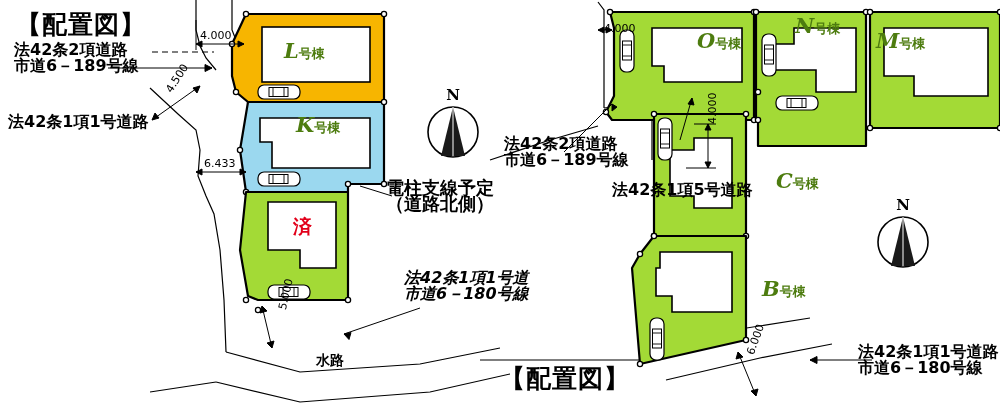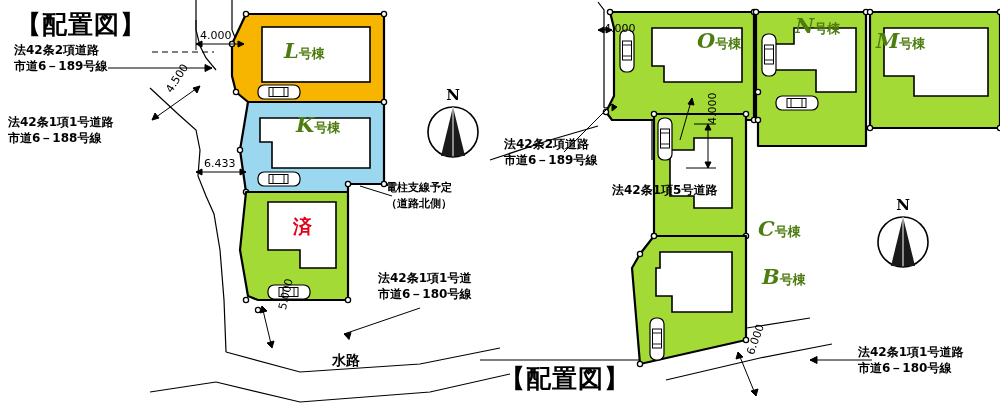--- a/index.html
+++ b/index.html
@@ -16,29 +16,29 @@
     font-family:"DejaVu Serif","Liberation Serif",serif;
     font-weight:bold;
     font-size:25px;
     letter-spacing:1px;
     color:#000;
     white-space:nowrap;
   }
   .roadlbl{
     font-family:"DejaVu Sans","Liberation Sans",sans-serif;
     font-weight:bold;
-    font-size:12px;
+    font-size:16px;
     line-height:16px;
     color:#000;
     white-space:nowrap;
   }
   .notelbl{
-    font-family:Liberation Mono, monospace;
+    font-family:Liberation Serif, serif;
     font-weight:bold;
-    font-size:11px;
+    font-size:18px;
     line-height:16px;
     color:#000;
     white-space:nowrap;
     text-align:center;
   }
   .waterlbl{
     font-family:"DejaVu Sans","Liberation Sans",sans-serif;
     font-weight:bold;
     font-size:14px;
     color:#000;
@@ -174,34 +174,33 @@
     </g>
   </svg>
 
   <div class="abs roadlbl" style="left:14px;top:42px;">
     <div>法42条2項道路</div>
     <div>市道6－189号線</div>
   </div>
 
   <div class="abs roadlbl" style="left:8px;top:114px;">
     <div>法42条1項1号道路</div>
-    <div>市道6－188号線</div>
-  </div>
-
-  <div class="abs roadlbl" style="left:378px;top:270px;">
+  </div>
+
+  <div class="abs roadlbl" style="left:404px;top:270px;font-style:italic;">
     <div>法42条1項1号道</div>
     <div>市道6－180号線</div>
   </div>
 
   <div class="abs notelbl" style="left:386px;top:180px;">
     <div>電柱支線予定</div>
     <div>（道路北側）</div>
   </div>
 
-  <div class="abs waterlbl" style="left:332px;top:352px;">水路</div>
+  <div class="abs waterlbl" style="left:316px;top:352px;">水路</div>
 
   <div class="abs plotname" style="left:284px;top:38px;">
     <span class="lt">L</span><span class="jp">号棟</span>
   </div>
 
   <div class="abs plotname" style="left:296px;top:112px;">
     <span class="lt">K</span><span class="jp">号棟</span>
   </div>
 
   <div class="abs done" style="left:293px;top:214px;">済</div>
@@ -357,25 +356,25 @@
   </div>
 
   <div class="abs plotname" style="left:795px;top:13px;">
     <span class="lt">N</span><span class="jp">号棟</span>
   </div>
 
   <div class="abs plotname" style="left:876px;top:28px;">
     <span class="lt">M</span><span class="jp">号棟</span>
   </div>
 
-  <div class="abs plotname" style="left:758px;top:168px;margin-top:48px;">
+  <div class="abs plotname" style="left:776px;top:168px;">
     <span class="lt">C</span><span class="jp">号棟</span>
   </div>
 
-  <div class="abs plotname" style="left:762px;top:264px;">
+  <div class="abs plotname" style="left:762px;top:276px;">
     <span class="lt">B</span><span class="jp">号棟</span>
   </div>
 
   <div class="abs dim" style="left:604px;top:22px;">4.000</div>
   <div class="abs dimv" style="left:706px;top:124px;transform:rotate(-90deg);transform-origin:0 0;">4.000</div>
   <div class="abs dimv" style="left:744px;top:352px;transform:rotate(-70deg);transform-origin:0 0;">6.000</div>
 
   <div class="abs" style="left:874px;top:196px;">
     <div class="northN" style="text-align:center;width:58px;">N</div>
     <svg width="58" height="56">

